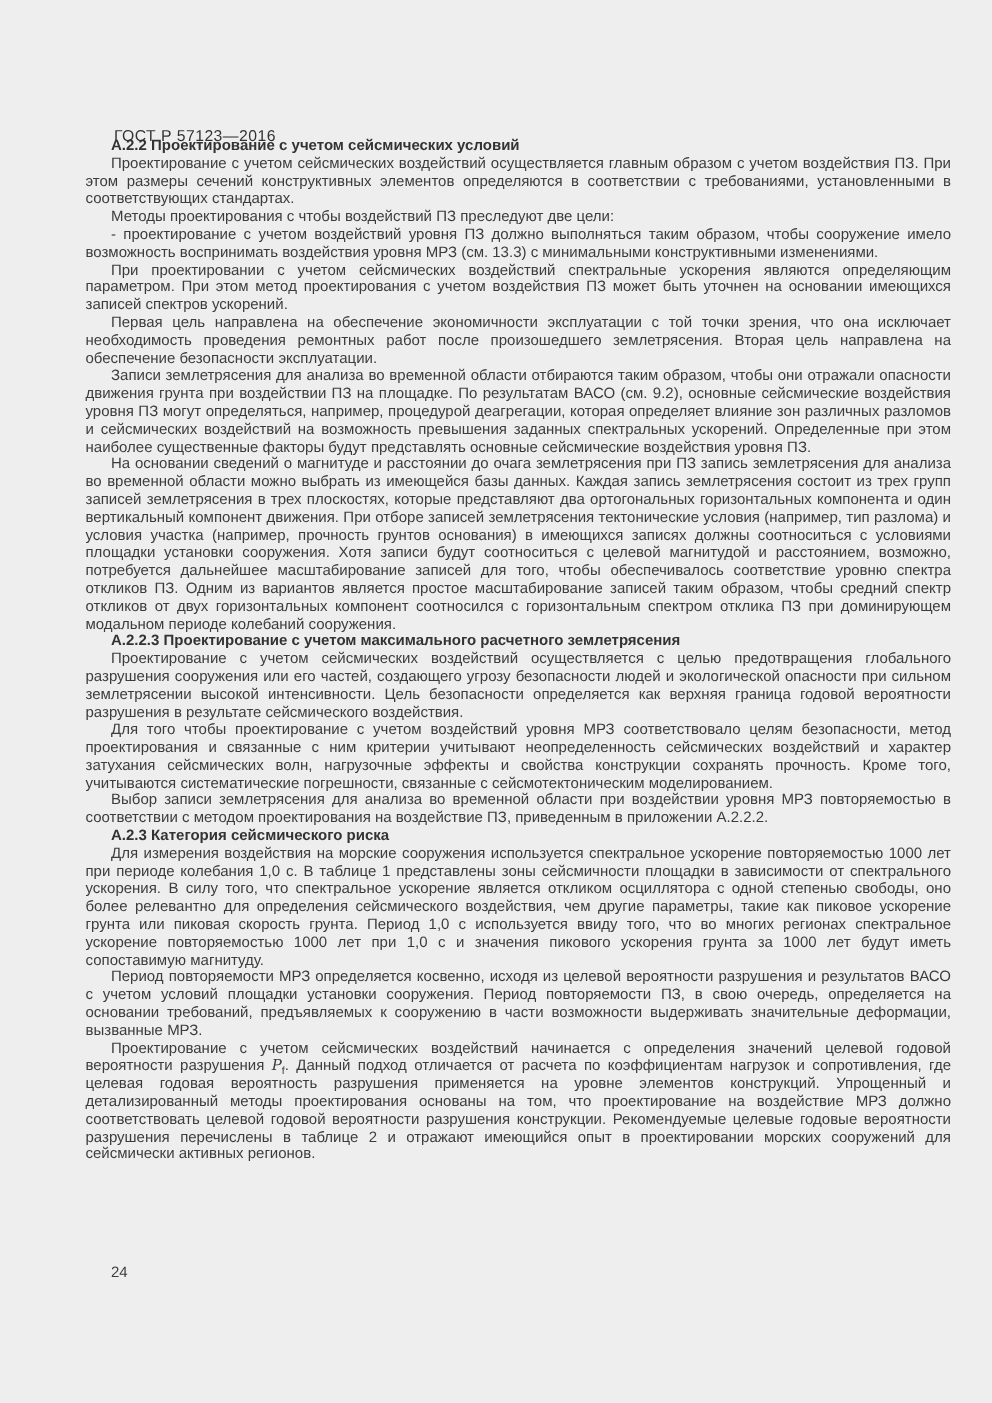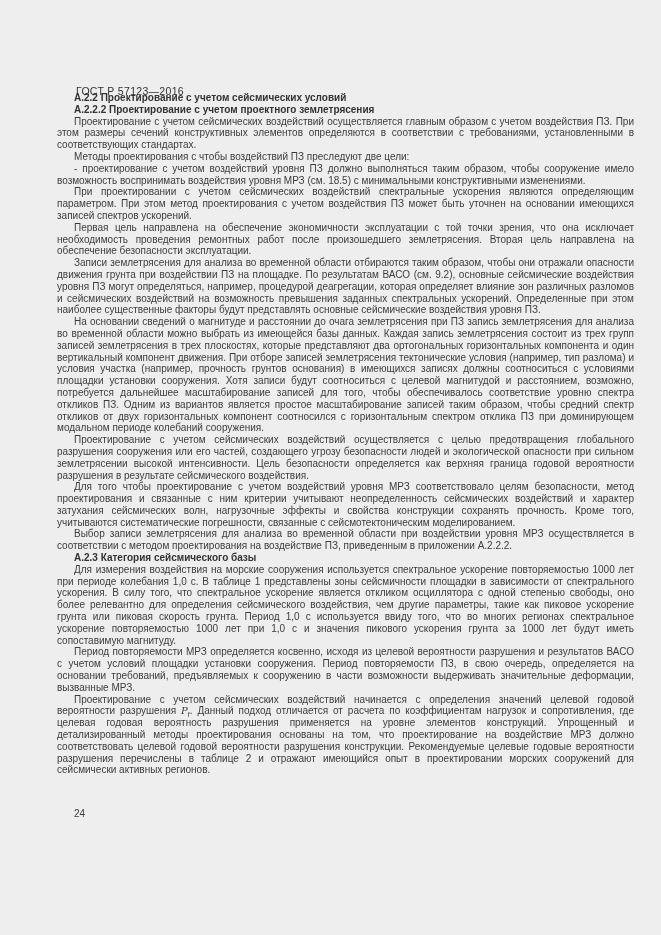--- a/index.html
+++ b/index.html
@@ -44,42 +44,42 @@
   .var {
     font-style: italic;
     font-family: "DejaVu Serif", "Liberation Serif", serif;
   }
   sub {
     font-size: 7px;
     line-height: 0;
   }
   .page-number {
     position: absolute;
-    left: 74px; top: 808px;
+    left: 74px; top: 843px;
     font-size: 10px;
     color: #3c3c3c;
   }
 </style>
 </head>
 <body>
 
 <div class="running-header">ГОСТ Р 57123—2016</div>
 
 <div class="doc-body">
     <div class="block heading">А.2.2 Проектирование с учетом сейсмических условий</div>
-    <div class="block heading">А.2.2.2 Проектирование с учетом проектного землетрясения</div>
     <div class="block paragraph">Проектирование с учетом сейсмических воздействий осуществляется главным образом с учетом воздействия ПЗ. При этом размеры сечений конструктивных элементов определяются в соответствии с требованиями, установленными в соответствующих стандартах.</div>
     <div class="block paragraph">Методы проектирования с чтобы воздействий ПЗ преследуют две цели:</div>
-    <div class="block list_item">- проектирование с учетом воздействий уровня ПЗ должно выполняться таким образом, чтобы сооружение имело возможность воспринимать воздействия уровня МРЗ (см. 18.5) с минимальными конструктивными изменениями.</div>
+    <div class="block list_item">- проектирование с учетом воздействий уровня ПЗ должно выполняться таким образом, чтобы сооружение имело возможность воспринимать воздействия уровня МРЗ (см. 13.3) с минимальными конструктивными изменениями.</div>
     <div class="block paragraph">При проектировании с учетом сейсмических воздействий спектральные ускорения являются определяющим параметром. При этом метод проектирования с учетом воздействия ПЗ может быть уточнен на основании имеющихся записей спектров ускорений.</div>
     <div class="block paragraph">Первая цель направлена на обеспечение экономичности эксплуатации с той точки зрения, что она исключает необходимость проведения ремонтных работ после произошедшего землетрясения. Вторая цель направлена на обеспечение безопасности эксплуатации.</div>
     <div class="block paragraph">Записи землетрясения для анализа во временной области отбираются таким образом, чтобы они отражали опасности движения грунта при воздействии ПЗ на площадке. По результатам ВАСО (см. 9.2), основные сейсмические воздействия уровня ПЗ могут определяться, например, процедурой деагрегации, которая определяет влияние зон различных разломов и сейсмических воздействий на возможность превышения заданных спектральных ускорений. Определенные при этом наиболее существенные факторы будут представлять основные сейсмические воздействия уровня ПЗ.</div>
     <div class="block paragraph">На основании сведений о магнитуде и расстоянии до очага землетрясения при ПЗ запись землетрясения для анализа во временной области можно выбрать из имеющейся базы данных. Каждая запись землетрясения состоит из трех групп записей землетрясения в трех плоскостях, которые представляют два ортогональных горизонтальных компонента и один вертикальный компонент движения. При отборе записей землетрясения тектонические условия (например, тип разлома) и условия участка (например, прочность грунтов основания) в имеющихся записях должны соотноситься с условиями площадки установки сооружения. Хотя записи будут соотноситься с целевой магнитудой и расстоянием, возможно, потребуется дальнейшее масштабирование записей для того, чтобы обеспечивалось соответствие уровню спектра откликов ПЗ. Одним из вариантов является простое масштабирование записей таким образом, чтобы средний спектр откликов от двух горизонтальных компонент соотносился с горизонтальным спектром отклика ПЗ при доминирующем модальном периоде колебаний сооружения.</div>
+    <div class="block heading">А.2.2.3 Проектирование с учетом максимального расчетного землетрясения</div>
     <div class="block paragraph">Проектирование с учетом сейсмических воздействий осуществляется с целью предотвращения глобального разрушения сооружения или его частей, создающего угрозу безопасности людей и экологической опасности при сильном землетрясении высокой интенсивности. Цель безопасности определяется как верхняя граница годовой вероятности разрушения в результате сейсмического воздействия.</div>
     <div class="block paragraph">Для того чтобы проектирование с учетом воздействий уровня МРЗ соответствовало целям безопасности, метод проектирования и связанные с ним критерии учитывают неопределенность сейсмических воздействий и характер затухания сейсмических волн, нагрузочные эффекты и свойства конструкции сохранять прочность. Кроме того, учитываются систематические погрешности, связанные с сейсмотектоническим моделированием.</div>
-    <div class="block paragraph">Выбор записи землетрясения для анализа во временной области при воздействии уровня МРЗ осуществляется в соответствии с методом проектирования на воздействие ПЗ, приведенным в приложении А.2.2.2.</div>
-    <div class="block heading">А.2.3 Категория сейсмического базы</div>
+    <div class="block paragraph">Выбор записи землетрясения для анализа во временной области при воздействии уровня МРЗ повторяемостью в соответствии с методом проектирования на воздействие ПЗ, приведенным в приложении А.2.2.2.</div>
+    <div class="block heading">А.2.3 Категория сейсмического риска</div>
     <div class="block paragraph">Для измерения воздействия на морские сооружения используется спектральное ускорение повторяемостью 1000 лет при периоде колебания 1,0 с. В таблице 1 представлены зоны сейсмичности площадки в зависимости от спектрального ускорения. В силу того, что спектральное ускорение является откликом осциллятора с одной степенью свободы, оно более релевантно для определения сейсмического воздействия, чем другие параметры, такие как пиковое ускорение грунта или пиковая скорость грунта. Период 1,0 с используется ввиду того, что во многих регионах спектральное ускорение повторяемостью 1000 лет при 1,0 с и значения пикового ускорения грунта за 1000 лет будут иметь сопоставимую магнитуду.</div>
     <div class="block paragraph">Период повторяемости МРЗ определяется косвенно, исходя из целевой вероятности разрушения и результатов ВАСО с учетом условий площадки установки сооружения. Период повторяемости ПЗ, в свою очередь, определяется на основании требований, предъявляемых к сооружению в части возможности выдерживать значительные деформации, вызванные МРЗ.</div>
     <div class="block paragraph_formula"><span>Проектирование с учетом сейсмических воздействий начинается с определения значений целевой годовой вероятности разрушения </span><span class="var">P</span><sub>f</sub><span>. Данный подход отличается от расчета по коэффициентам нагрузок и сопротивления, где целевая годовая вероятность разрушения применяется на уровне элементов конструкций. Упрощенный и детализированный методы проектирования основаны на том, что проектирование на воздействие МРЗ должно соответствовать целевой годовой вероятности разрушения конструкции. Рекомендуемые целевые годовые вероятности разрушения перечислены в таблице 2 и отражают имеющийся опыт в проектировании морских сооружений для сейсмически активных регионов.</span></div>
   </div>
 
 <div class="page-number">24</div>
 
 </body></html>

